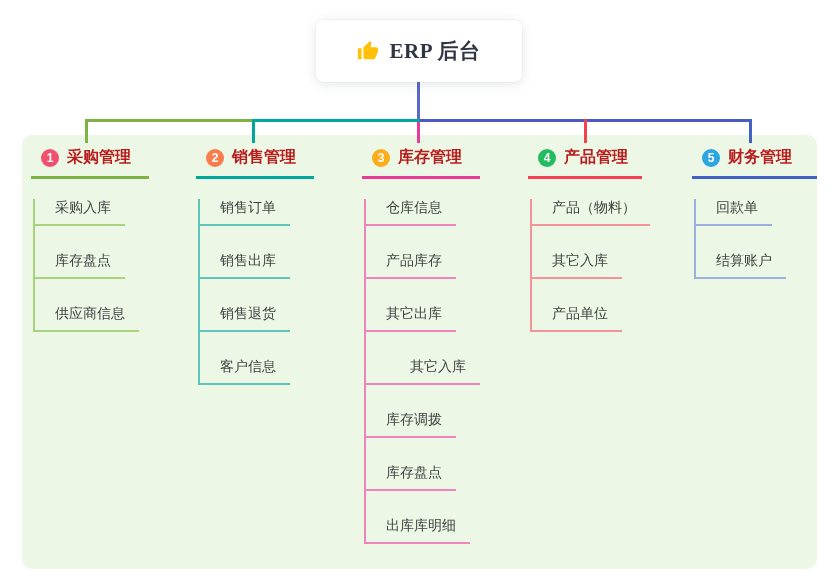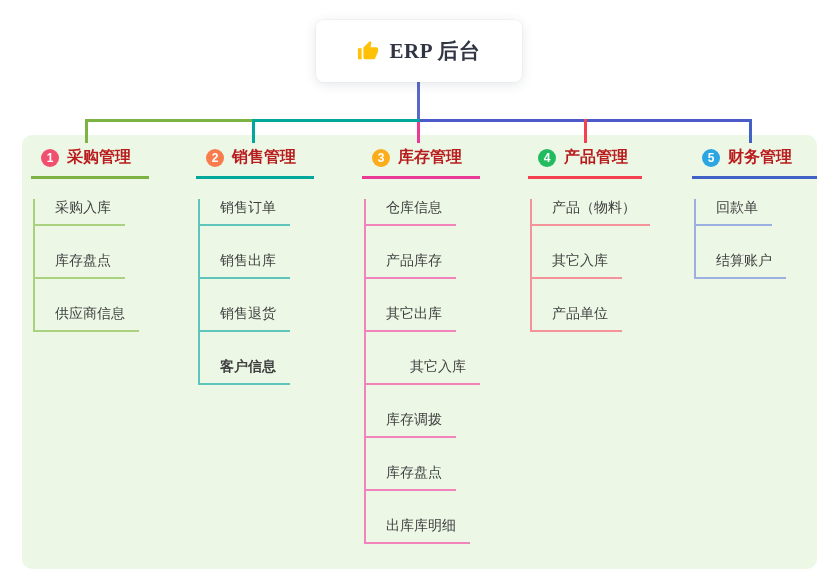--- a/index.html
+++ b/index.html
@@ -94,21 +94,21 @@
       </div>
       <div class="branch" style="left: 196px;">
         <div class="branch-title" style="border-bottom-color: rgb(0, 168, 155); width: 118px;">
           <span class="badge" style="background: rgb(249, 124, 77);">2</span>
           <span class="lbl">销售管理</span>
         </div>
         <div class="children" style="border-left-color: rgb(95, 197, 186);">
           <div class="child" style="border-bottom-color: rgb(95, 197, 186);">销售订单</div>
           <div class="child" style="border-bottom-color: rgb(95, 197, 186);">销售出库</div>
           <div class="child" style="border-bottom-color: rgb(95, 197, 186);">销售退货</div>
-          <div class="child" style="border-bottom-color: rgb(95, 197, 186); font-weight: bold;">客户信息</div>
+          <div class="child" style="border-bottom-color: rgb(95, 197, 186);">客户信息</div>
         </div>
       </div>
       <div class="branch" style="left: 362px;">
         <div class="branch-title" style="border-bottom-color: rgb(232, 58, 150); width: 118px;">
           <span class="badge" style="background: rgb(251, 173, 27);">3</span>
           <span class="lbl">库存管理</span>
         </div>
         <div class="children" style="border-left-color: rgb(241, 132, 188);">
           <div class="child" style="border-bottom-color: rgb(241, 132, 188);">仓库信息</div>
           <div class="child" style="border-bottom-color: rgb(241, 132, 188);">产品库存</div>

